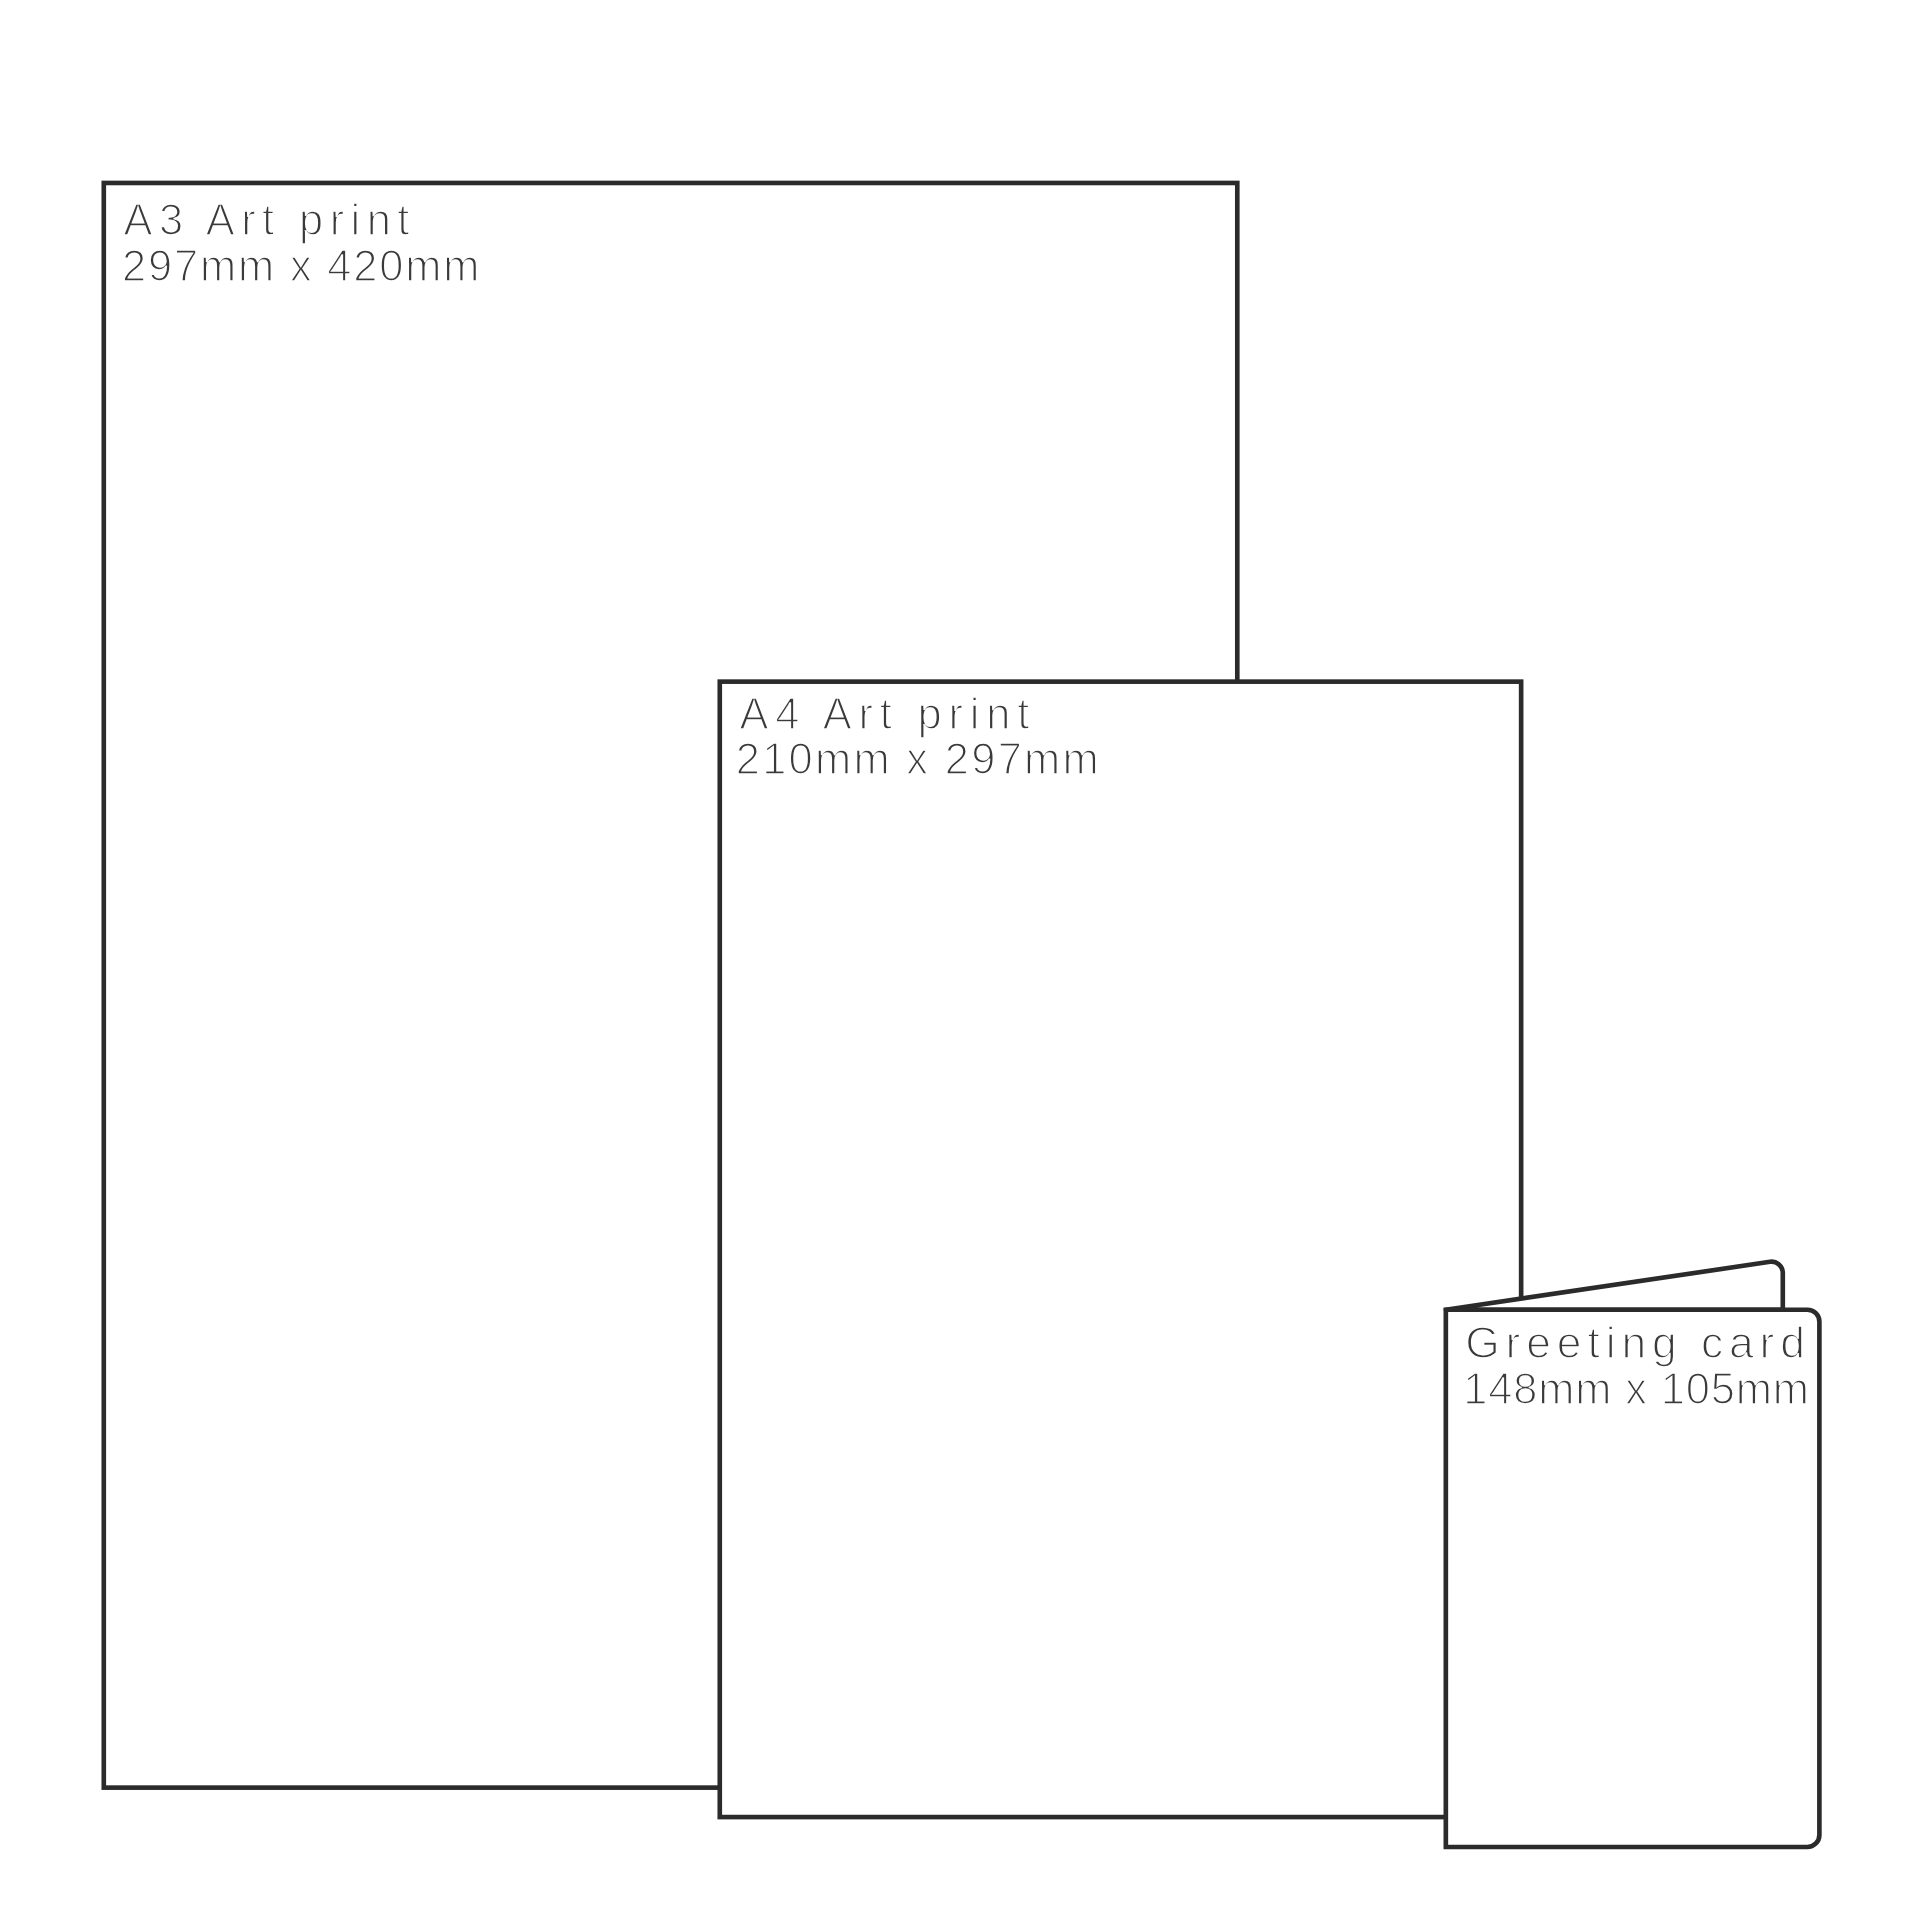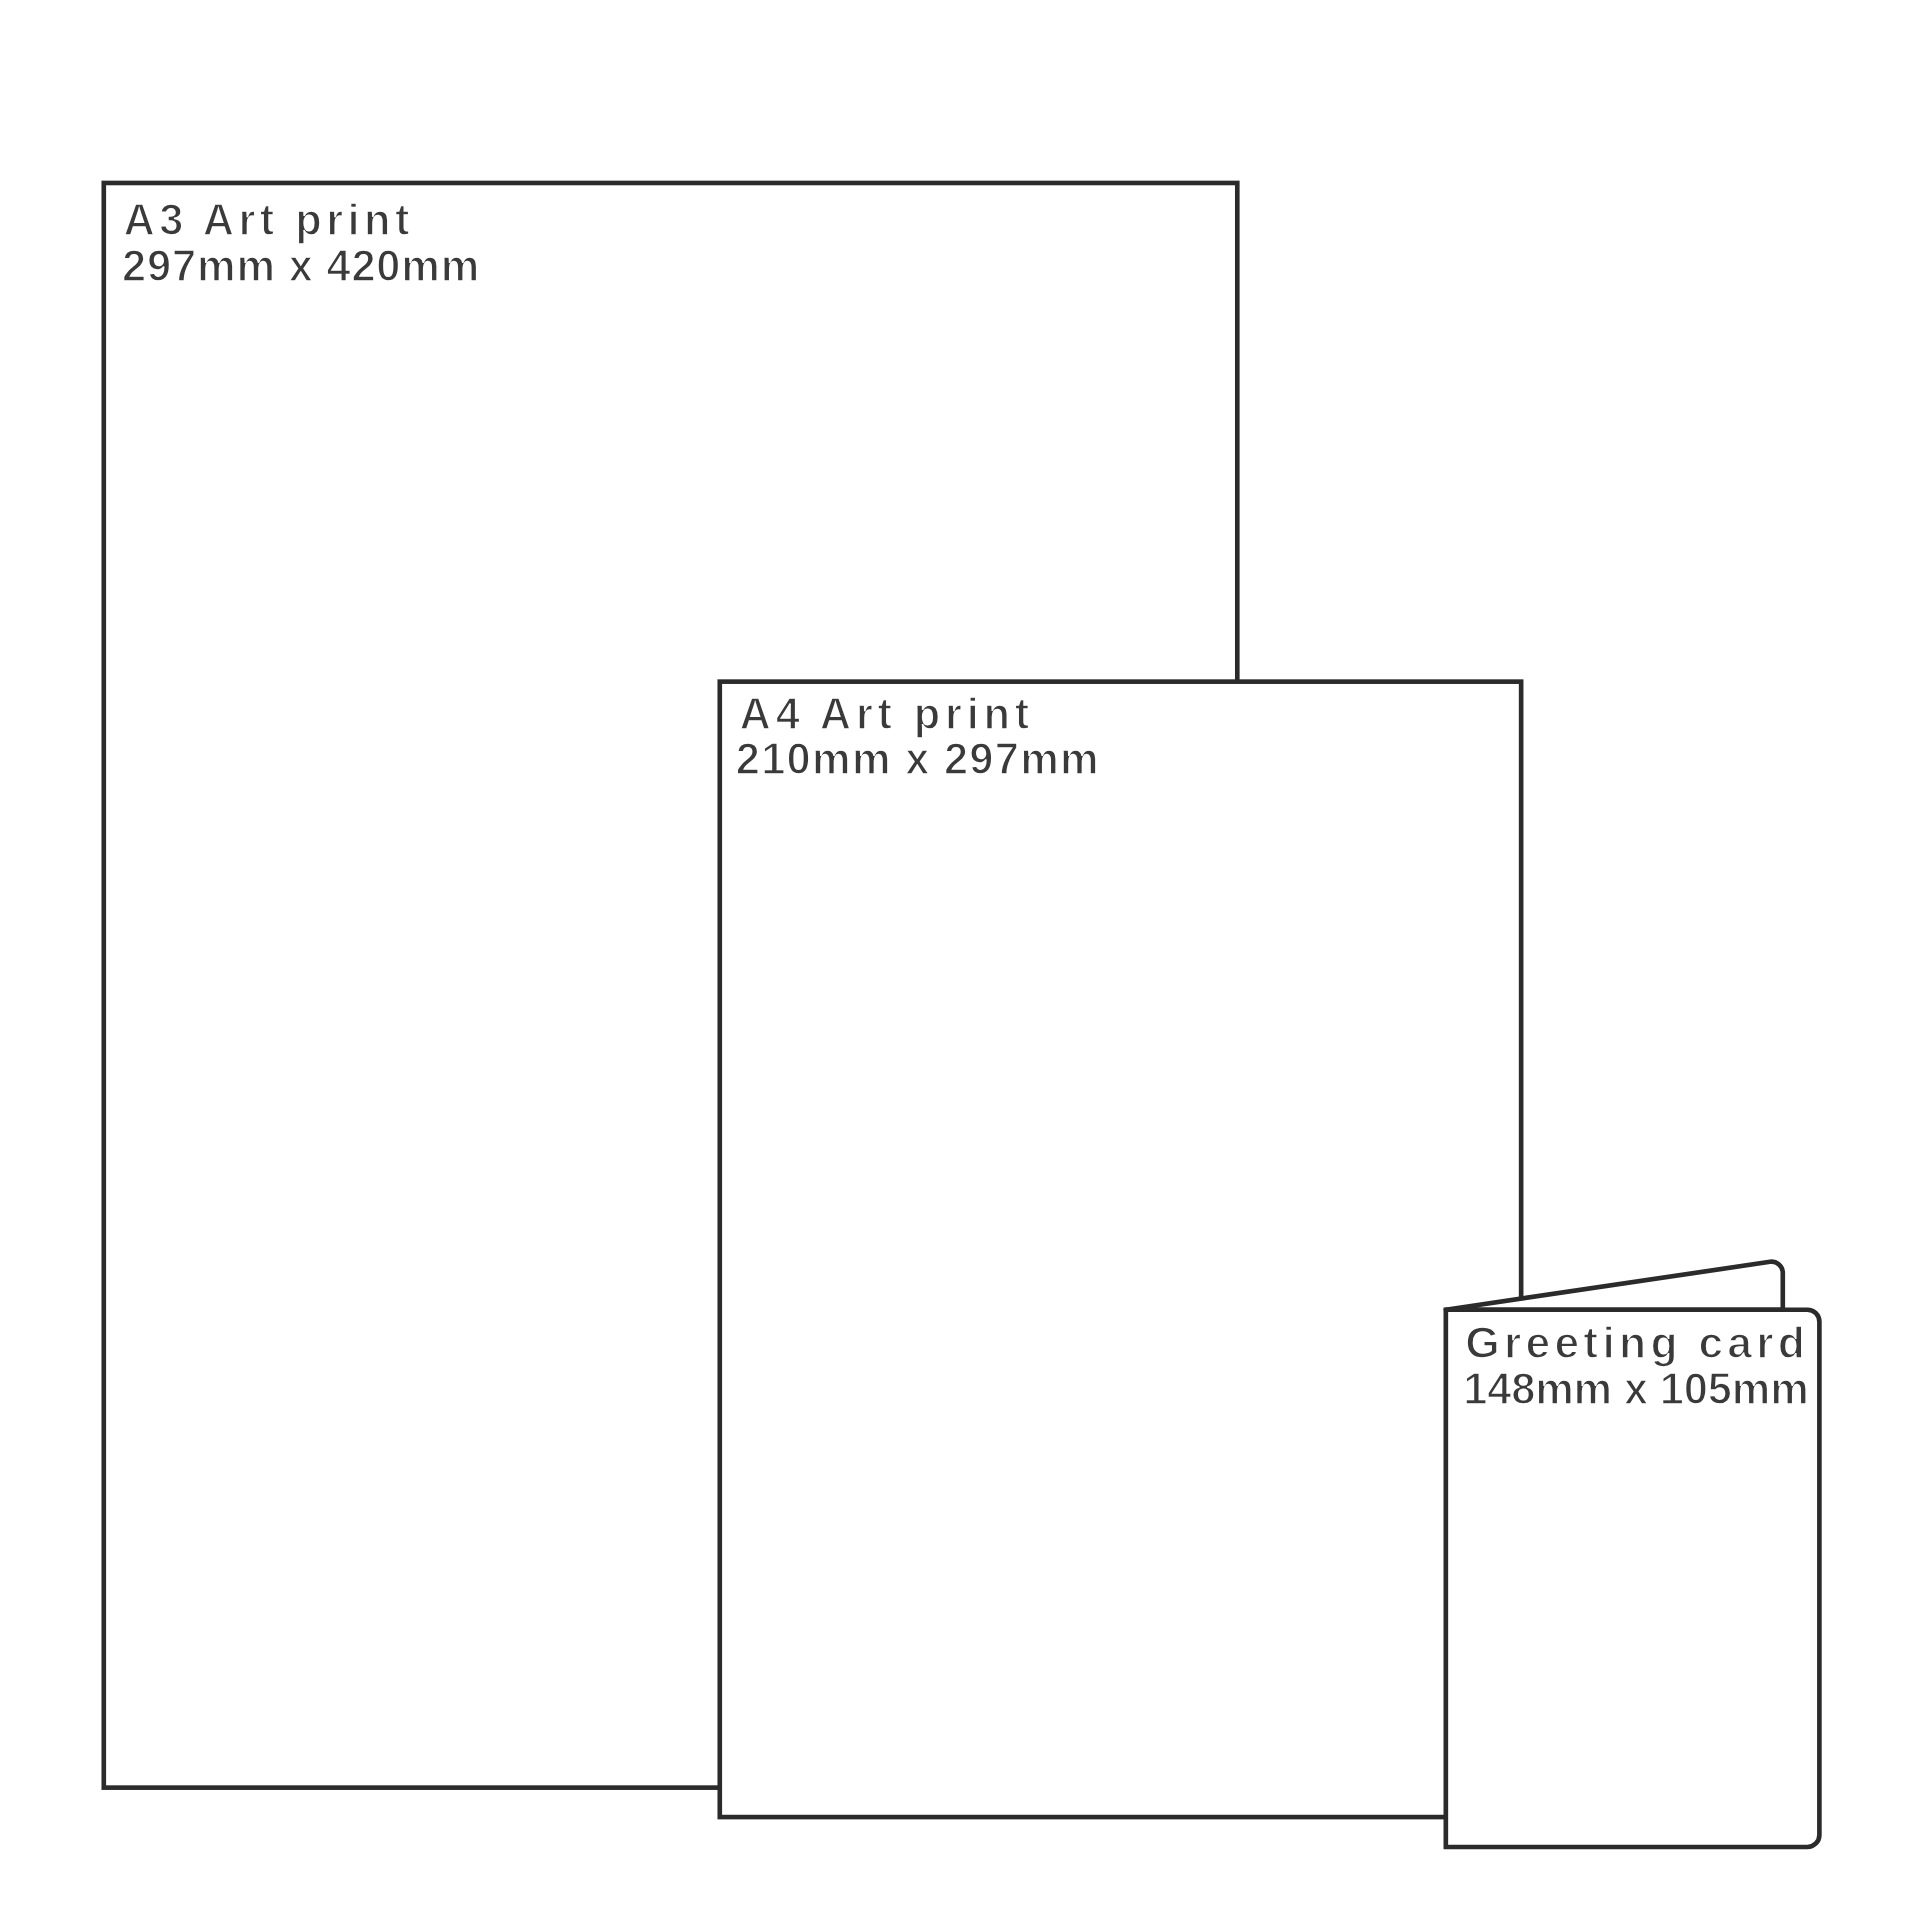--- a/index.html
+++ b/index.html
@@ -1,16 +1,16 @@
 <!DOCTYPE html>
 <html><head>
 <meta charset="utf-8">
 <style>
   html,body{margin:0;padding:0;background:#ffffff;}
-  .page{width:1931px;height:1931px;position:relative;background:#ffffff;overflow:hidden;font-weight:bold;}
+  .page{width:1931px;height:1931px;position:relative;background:#ffffff;overflow:hidden;}
   svg{display:block;}
   text{font-family:"Liberation Sans", sans-serif;fill:#3a3a3a;transform:translateZ(0);}
 </style>
 </head>
 <body>
 
 <div class="page">
 <svg width="1931" height="1931" viewBox="0 0 2000 2000" xmlns="http://www.w3.org/2000/svg">
 
   <rect x="107.5" y="189.5" width="1174" height="1662" fill="#ffffff" stroke="#2b2b2b" stroke-width="4.8"></rect>

